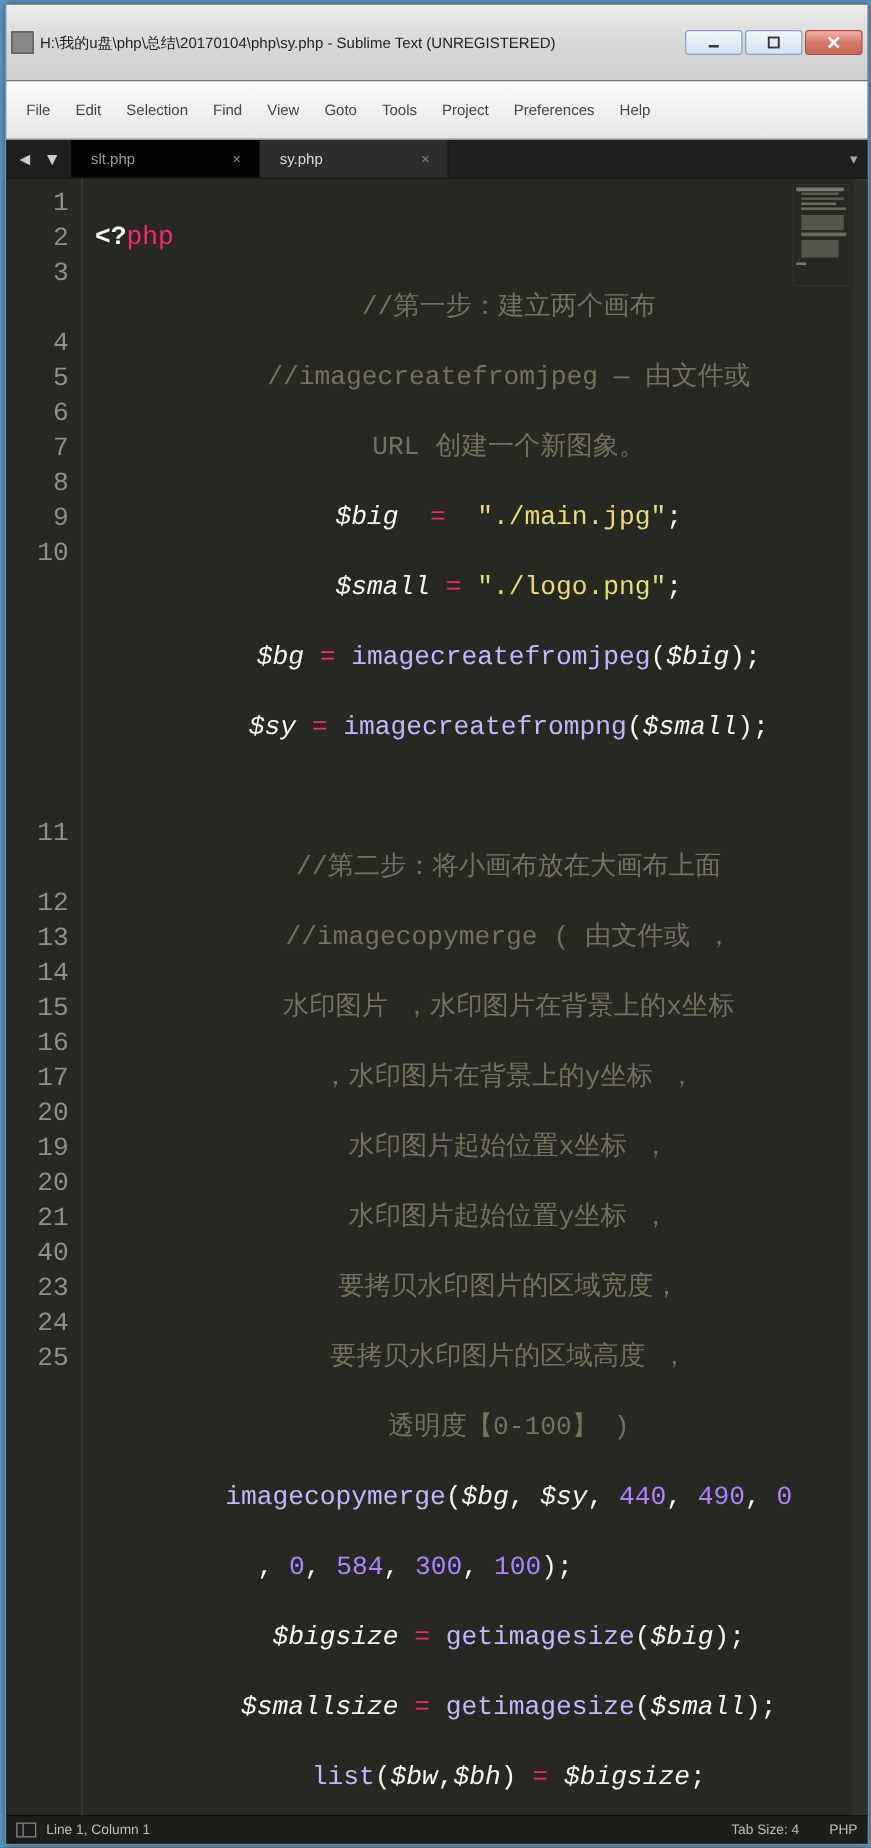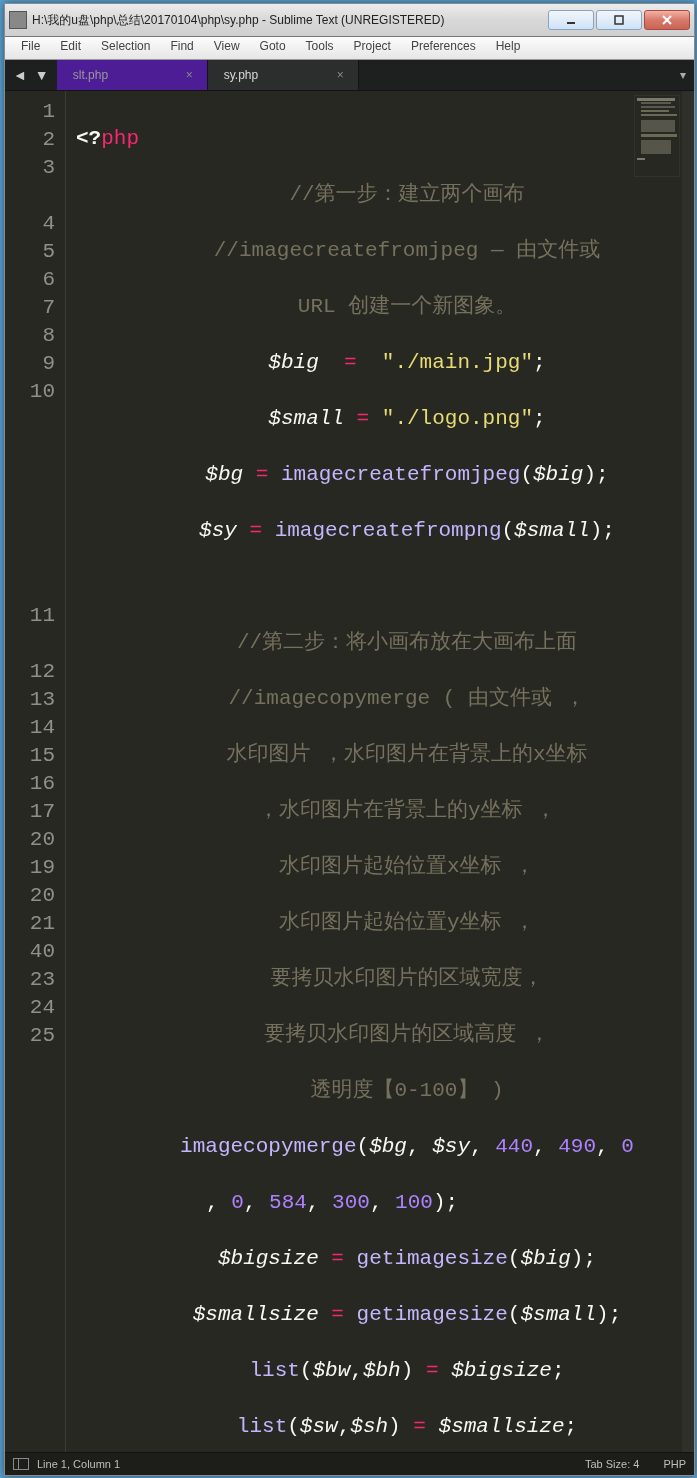--- a/index.html
+++ b/index.html
@@ -14,21 +14,21 @@
     border: 1px solid rgba(255,255,255,0.4);
     box-shadow: 0 0 8px rgba(0,0,0,0.5);
     display: flex; flex-direction: column;
   }
   
   .title-bar {
     height: 28px;
     background: linear-gradient(#ececec, #d8d8d8 50%, #cfcfcf);
     border-bottom: 1px solid #777;
     display: flex; align-items: center;
-    padding: 2px 4px;
+    padding: 16px 4px;
     color: #222;
     font-size: 12px;
   }
   .title-bar .app-icon {
     width: 16px; height: 16px; margin-right: 5px;
     background: #888; border: 1px solid #555;
   }
   .title-bar .title-text { flex: 1; white-space: nowrap; overflow: hidden; }
   .win-buttons { display: flex; gap: 2px; }
   .win-btn {
@@ -43,23 +43,23 @@
     width: 44px;
     background: linear-gradient(#f4b2a5, #d67a6a 50%, #c96455);
     border-color: #a84d3d; color: #fff;
   }
   .win-btn.close svg, .win-btn svg { display:block; }
   
   .menu-bar {
     height: 22px;
     background: linear-gradient(#fcfcfc, #e6e6e6);
     border-bottom: 1px solid #9a9a9a;
-    display: flex; 
+    display: flex; align-items: center;
     font-size: 12px; color: #444;
-    padding: 0 6px; gap: 0;
+    padding: 12px 6px; gap: 0;
   }
   .menu-bar .menu-item { padding: 2px 10px; cursor: default; }
   
   .tab-strip {
     height: 30px;
     background: #1e1f1f;
     display: flex; align-items: stretch;
     border-bottom: 1px solid #121313;
   }
   .tab-strip .nav-arrows {
@@ -69,21 +69,21 @@
   .tab-strip .nav-arrows span { cursor: default; }
   .tab {
     display: flex; align-items: center;
     padding: 0 14px 0 16px;
     color: #bdbdbd; font-size: 12px;
     position: relative;
     min-width: 120px;
     justify-content: space-between;
     border-right: 1px solid #121313;
   }
-  .tab.inactive { background: #4c1d95; color: #9a9a9a; }
+  .tab.inactive { background: #000000; color: #9a9a9a; }
   .tab.active   { background: #2c2e2e; color: #d8d8d8; }
   .tab .tab-close { font-size: 12px; color: #888; margin-left: 20px; }
   .tab-strip .expand {
     margin-left: auto; display: flex; align-items: center; padding-right: 8px;
     color: #aaa; font-size: 12px;
   }
   
   .editor-area {
     flex: 1; display: flex;
     background: #272822;

